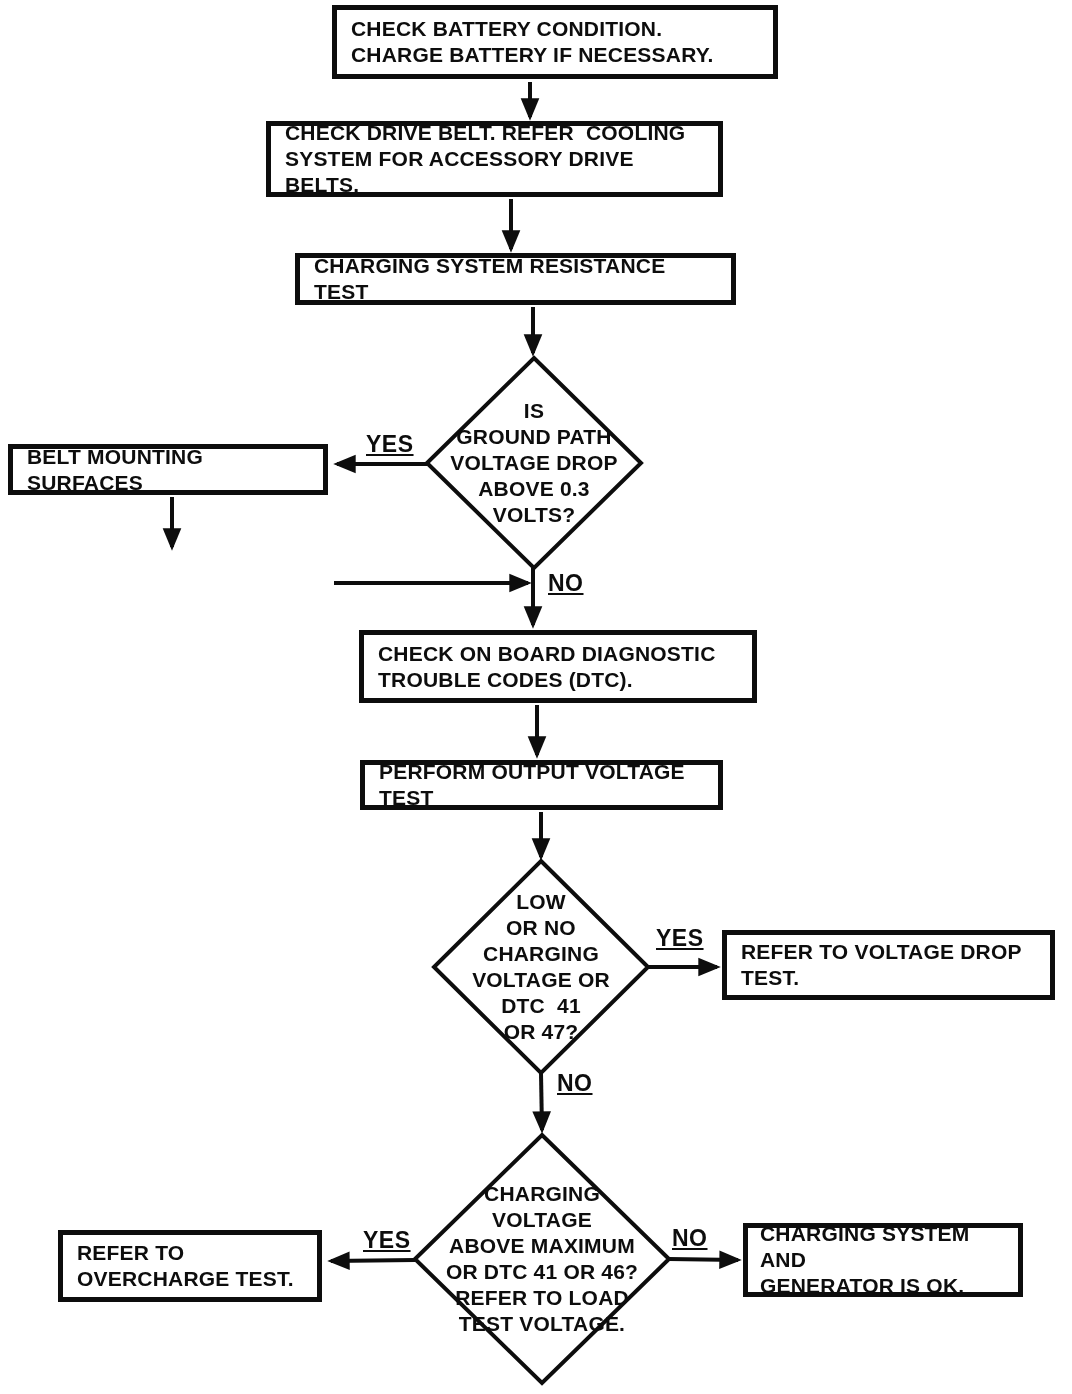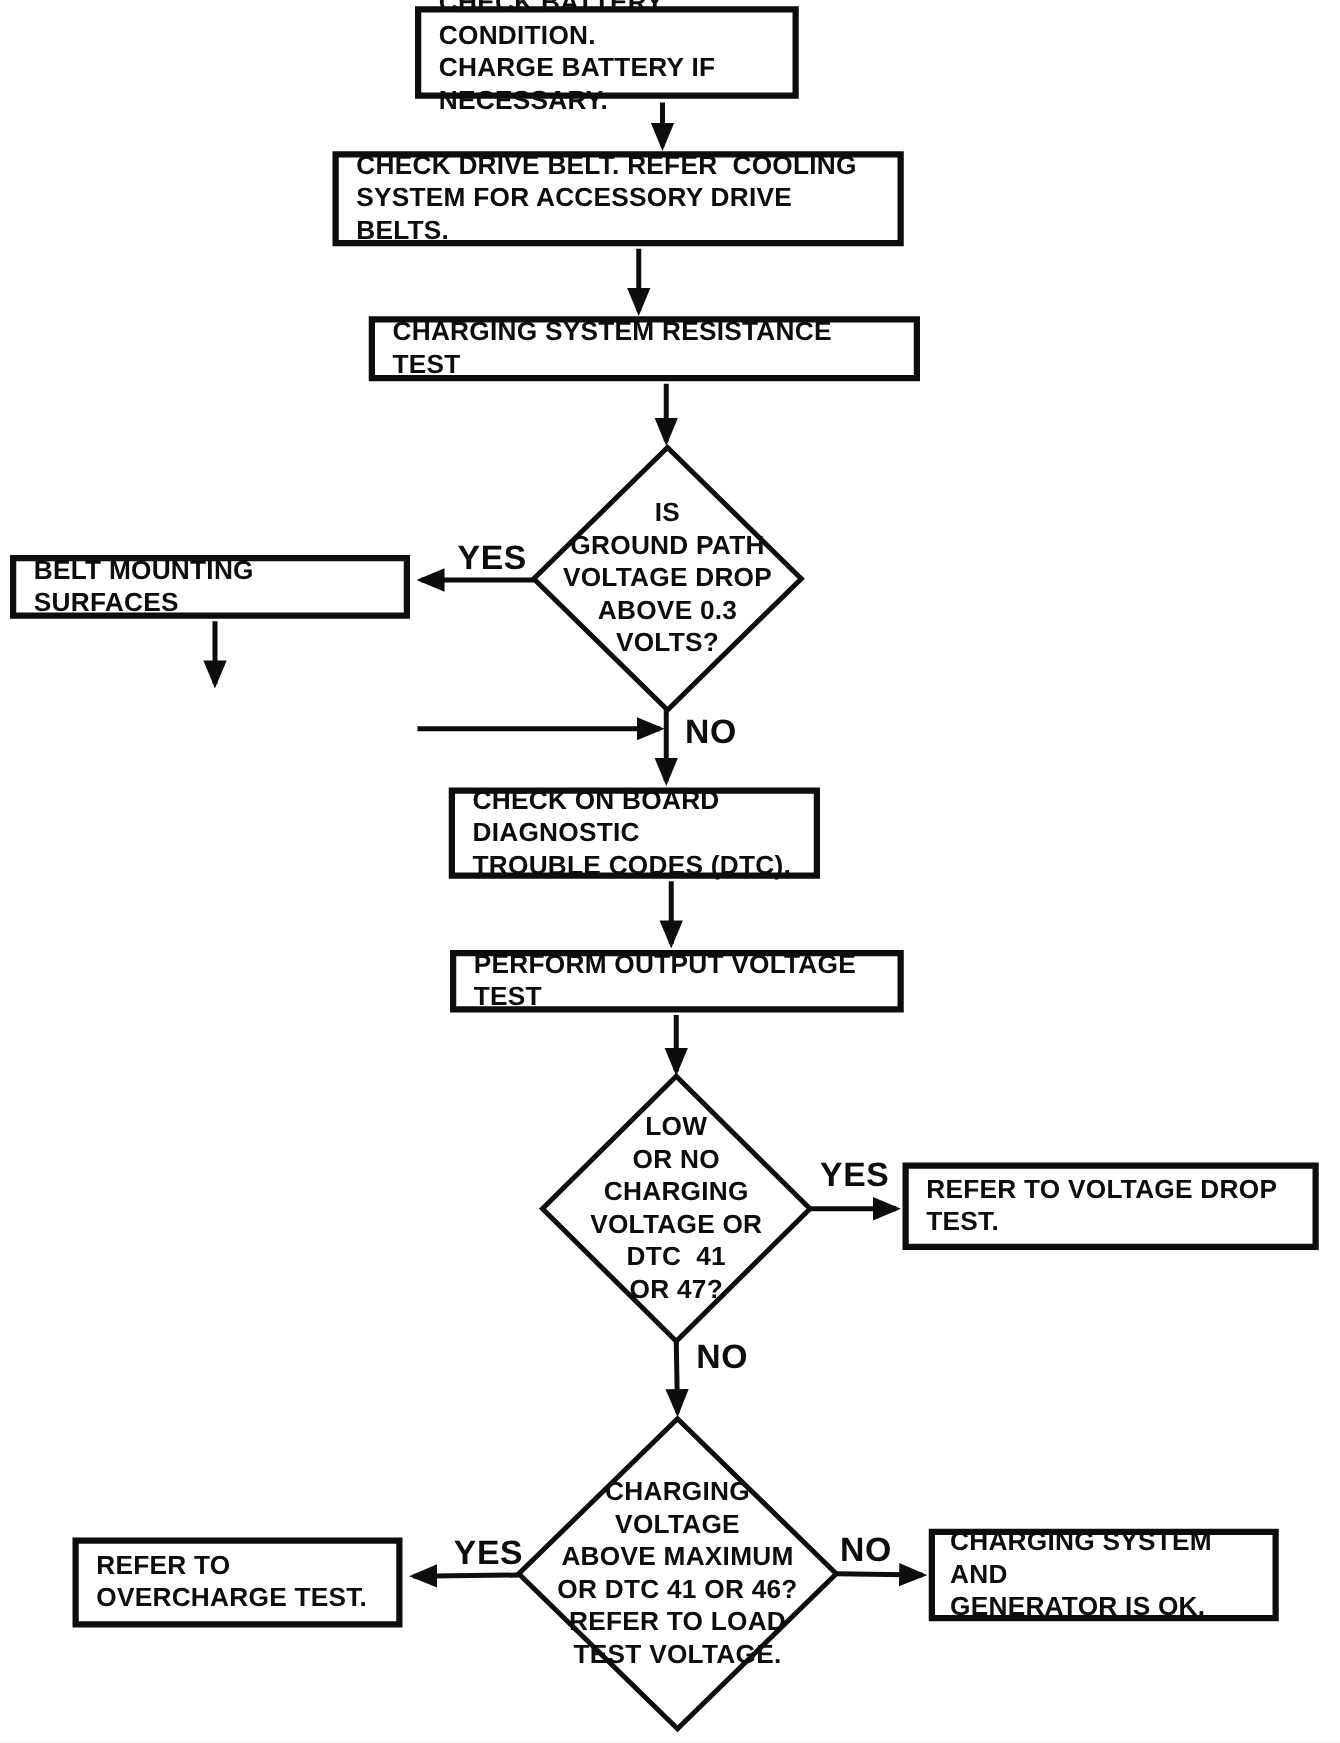--- a/index.html
+++ b/index.html
@@ -39,23 +39,24 @@
     position: absolute;
     z-index: 2;
     display: flex;
     align-items: center;
     justify-content: center;
     text-align: center;
   }
   .edge-label {
     position: absolute;
     z-index: 2;
-    font-size: 27px;
+    font-size: 23px;
     font-weight: bold;
     letter-spacing: 0.5px;
+    text-decoration: underline;
   }
 </style>
 </head>
 <body>
 
 <div id="canvas">
 
   <svg id="wires" viewBox="0 0 1072 1394" xmlns="http://www.w3.org/2000/svg">
     <defs>
       <marker id="arrow" viewBox="0 0 12 10" refX="10" refY="5" markerWidth="5.6" markerHeight="4.8" orient="auto-start-reverse">
@@ -79,40 +80,40 @@
       <line x1="669" y1="1259" x2="738" y2="1260" marker-end="url(#arrow)"></line>
     </g>
 
     <g stroke="#0d0d0d" stroke-width="4" fill="#ffffff" stroke-linejoin="miter">
       <polygon points="534,358 641,463 534,568 427,463"></polygon>
       <polygon points="541,861 648,967 541,1073 434,967"></polygon>
       <polygon points="542,1135 669,1259 542,1383 415,1259"></polygon>
     </g>
   </svg>
 
-  <div class="node" style="left:332px; top:5px; width:307px; height:74px;">
+  <div class="node" style="left:332px; top:5px; width:446px; height:74px;">
     <span class="txt">CHECK BATTERY CONDITION.
 CHARGE BATTERY IF NECESSARY.</span>
   </div>
 
   <div class="node" style="left:266px; top:121px; width:457px; height:76px;">
     <span class="txt">CHECK DRIVE BELT. REFER  COOLING
 SYSTEM FOR ACCESSORY DRIVE BELTS.</span>
   </div>
 
   <div class="node" style="left:295px; top:253px; width:441px; height:52px;">
     <span class="txt">CHARGING SYSTEM RESISTANCE TEST</span>
   </div>
 
   <div class="node" style="left:8px; top:444px; width:320px; height:51px;">
     <span class="txt">BELT MOUNTING SURFACES</span>
   </div>
 
 
-  <div class="node" style="left:359px; top:630px; width:297px; height:73px;">
+  <div class="node" style="left:359px; top:630px; width:398px; height:73px;">
     <span class="txt">CHECK ON BOARD DIAGNOSTIC
 TROUBLE CODES (DTC).</span>
   </div>
 
   <div class="node" style="left:722px; top:930px; width:333px; height:70px;">
     <span class="txt">REFER TO VOLTAGE DROP
 TEST.</span>
   </div>
 
   <div class="node" style="left:360px; top:760px; width:363px; height:50px;">

